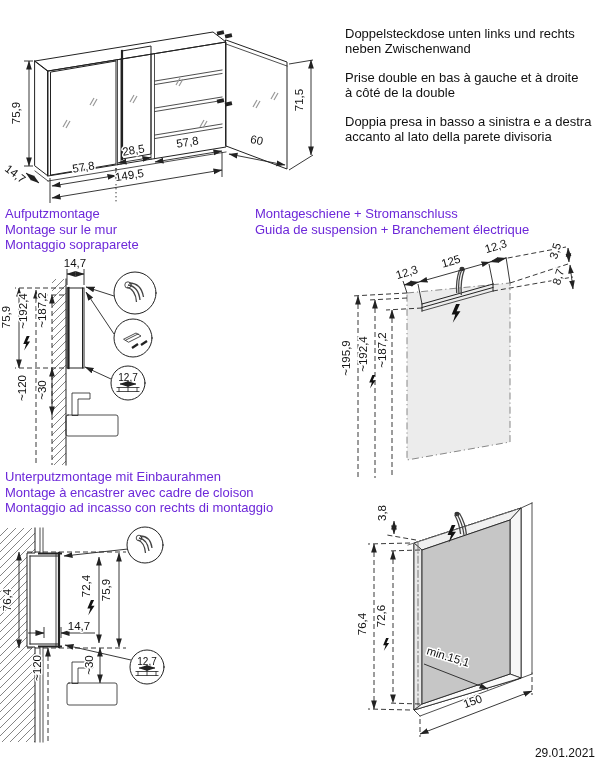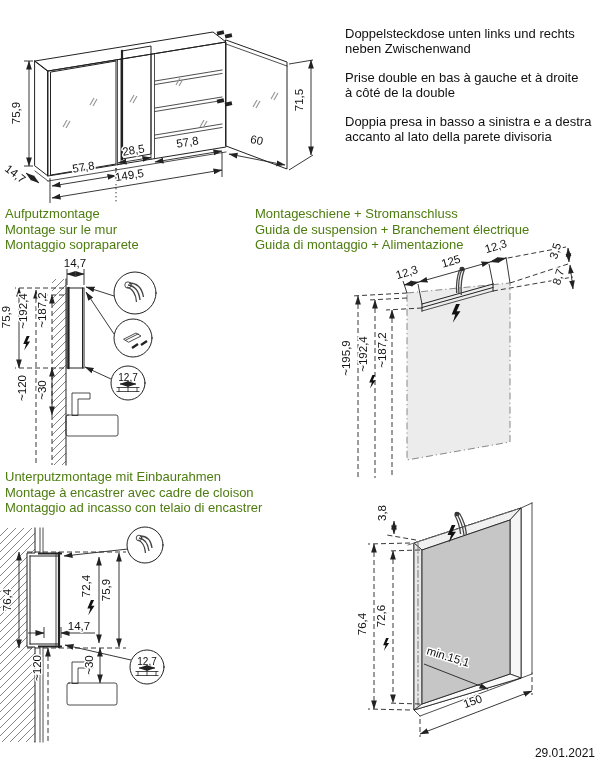--- a/index.html
+++ b/index.html
@@ -1,19 +1,19 @@
 <!DOCTYPE html>
 <html><head>
 <meta charset="utf-8">
 <style>
   html,body{margin:0;padding:0;background:#fff;}
   .page{position:relative;width:600px;height:767px;background:#fff;overflow:hidden;
         font-family:"Liberation Sans",sans-serif;color:#111;}
   .abs{position:absolute;}
-  .hdr{position:absolute;font-size:13px;line-height:15.5px;white-space:nowrap;color:#4d7c0f;}
+  .hdr{position:absolute;font-size:13px;line-height:15.5px;white-space:nowrap;color:#6d28d9;}
   .note{position:absolute;font-size:13px;line-height:15px;white-space:nowrap;color:#111;}
   .note .para{margin:0 0 14px 0;}
   .date{position:absolute;font-size:12px;color:#111;text-align:center;}
   svg{position:absolute;overflow:visible;}
   .ln{stroke:#222;stroke-width:1;fill:none;stroke-linecap:square;}
   .thn{stroke-width:.8;}
   .thk{stroke-width:2.2;}
   .dim{stroke:#222;stroke-width:.9;fill:none;}
   .dsh{stroke-dasharray:5 3;}
   .ddot{stroke-dasharray:7 3 1.2 3;}
@@ -128,26 +128,25 @@
   </div>
 
   <div class="hdr" style="left:5px;top:206px;">
     <div>Aufputzmontage</div>
     <div>Montage sur le mur</div>
     <div>Montaggio sopraparete</div>
   </div>
   <div class="hdr" style="left:255px;top:206px;">
     <div>Montageschiene + Stromanschluss</div>
     <div>Guida de suspension + Branchement électrique</div>
-    <div>Guida di montaggio + Alimentazione</div>
   </div>
   <div class="hdr" style="left:5px;top:469px;">
     <div>Unterputzmontage mit Einbaurahmen</div>
     <div>Montage à encastrer avec cadre de cloison</div>
-    <div>Montaggio ad incasso con telaio di encastrer</div>
+    <div>Montaggio ad incasso con rechts di montaggio</div>
   </div>
 
   <svg class="abs" style="left:0;top:255px;" width="240" height="215" viewBox="0 0 240 215">
     <defs>
       <marker id="ar2" viewBox="0 0 10 10" refX="9.5" refY="5" markerWidth="10" markerHeight="10" orient="auto-start-reverse">
         <path d="M0,1.8 L10,5 L0,8.2 Z" fill="#222"></path>
       </marker>
       <pattern id="hp2" width="8" height="8" patternUnits="userSpaceOnUse">
         <path d="M-2,2 L2,-2 M0,8 L8,0 M6,10 L10,6" stroke="#777" stroke-width="0.9"></path>
       </pattern>

